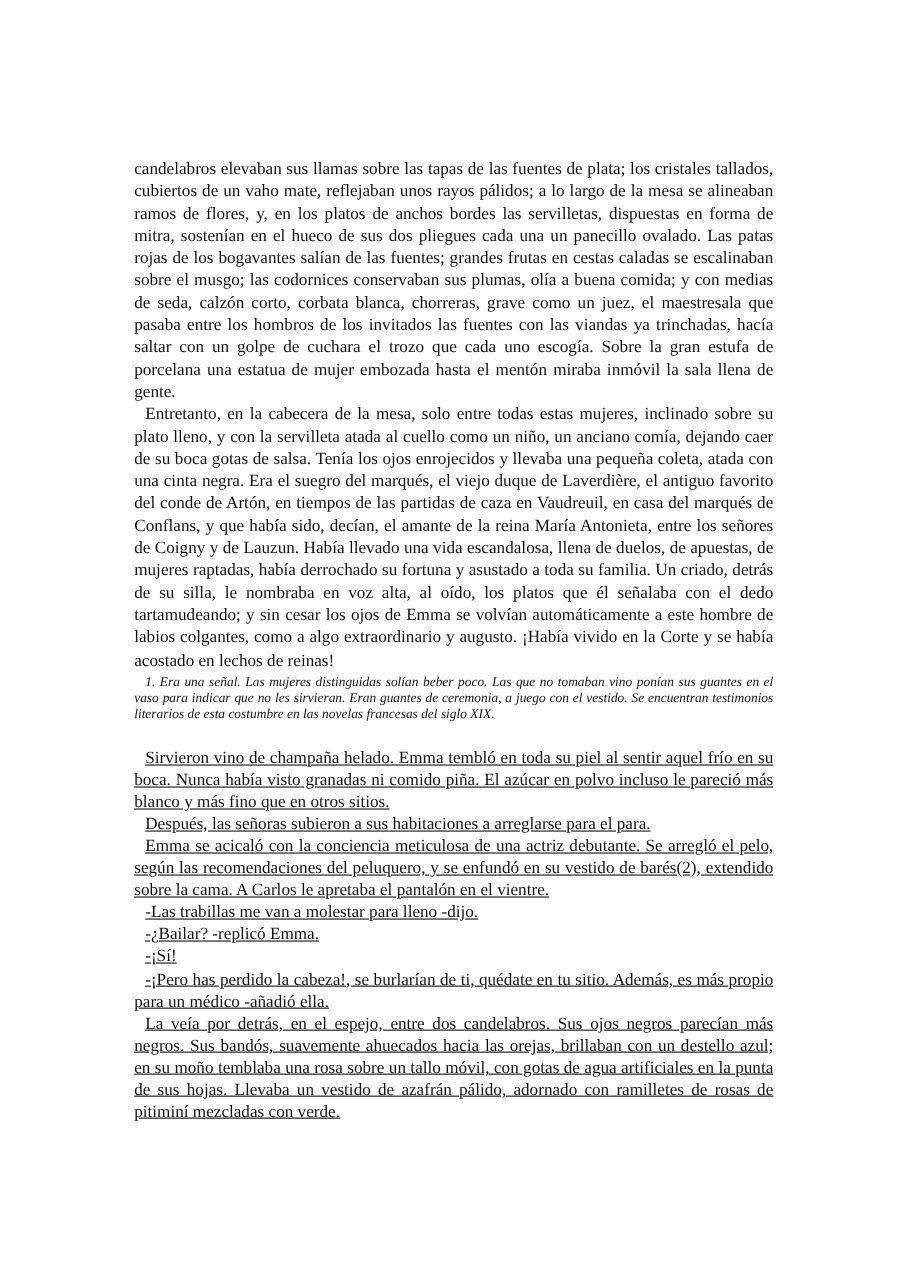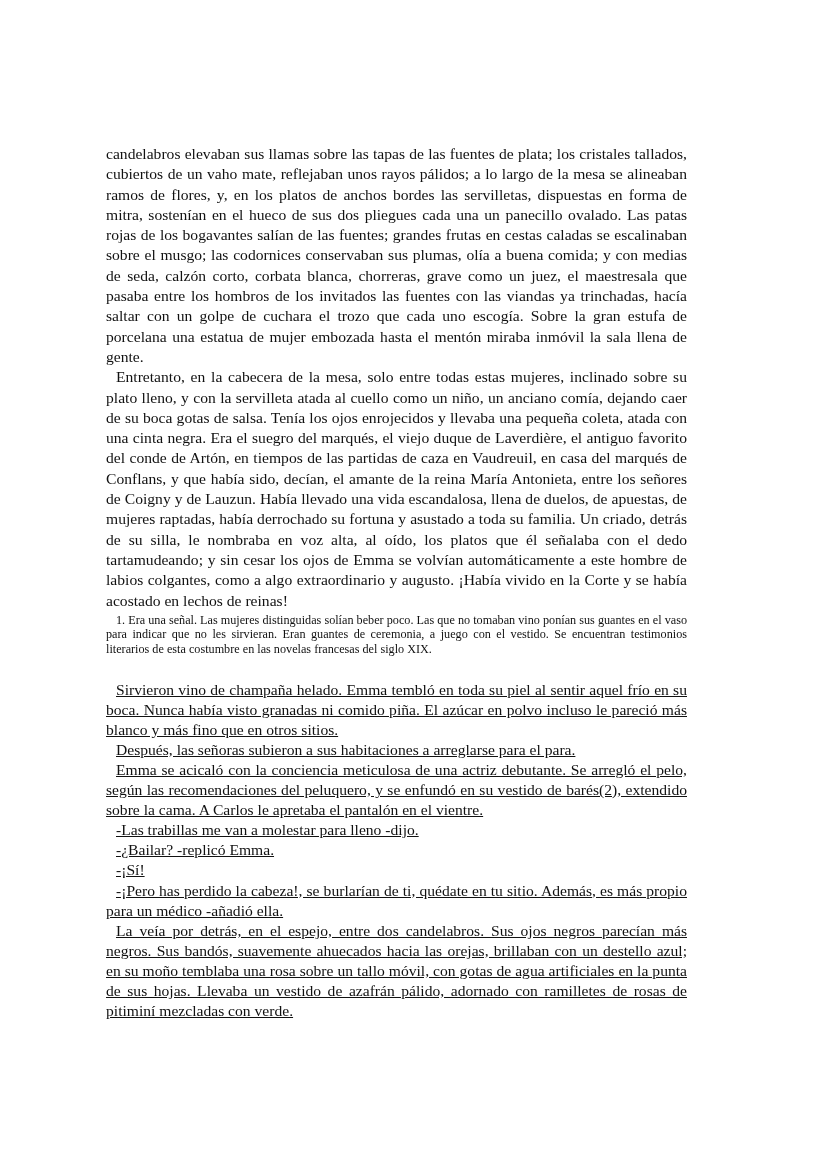--- a/index.html
+++ b/index.html
@@ -10,21 +10,21 @@
     body {
       width: 828px;
       height: 1169px;
       position: relative;
       overflow: hidden;
       color: #111111;
       font-family: "Liberation Serif", "DejaVu Serif", serif;
     }
     .page {
       position: absolute;
-      left: 106px;
+      left: 122px;
       top: 144px;
       width: 581px;
     }
     .body-text p {
       margin: 0;
       font-size: 15.6px;
       line-height: 20.3px;
       text-align: justify;
       text-indent: 10px;
       hyphens: none;
@@ -34,20 +34,21 @@
     }
     .footnote {
       margin-top: 2px;
     }
     .footnote p {
       margin: 0;
       font-size: 12.2px;
       line-height: 14.6px;
       text-align: justify;
       text-indent: 10px;
+      font-style: italic;
     }
     .block-2 {
       margin-top: 23px;
     }
     .block-2 p {
       line-height: 20.1px;
       text-decoration: underline;
     }
   </style>
 </head>

